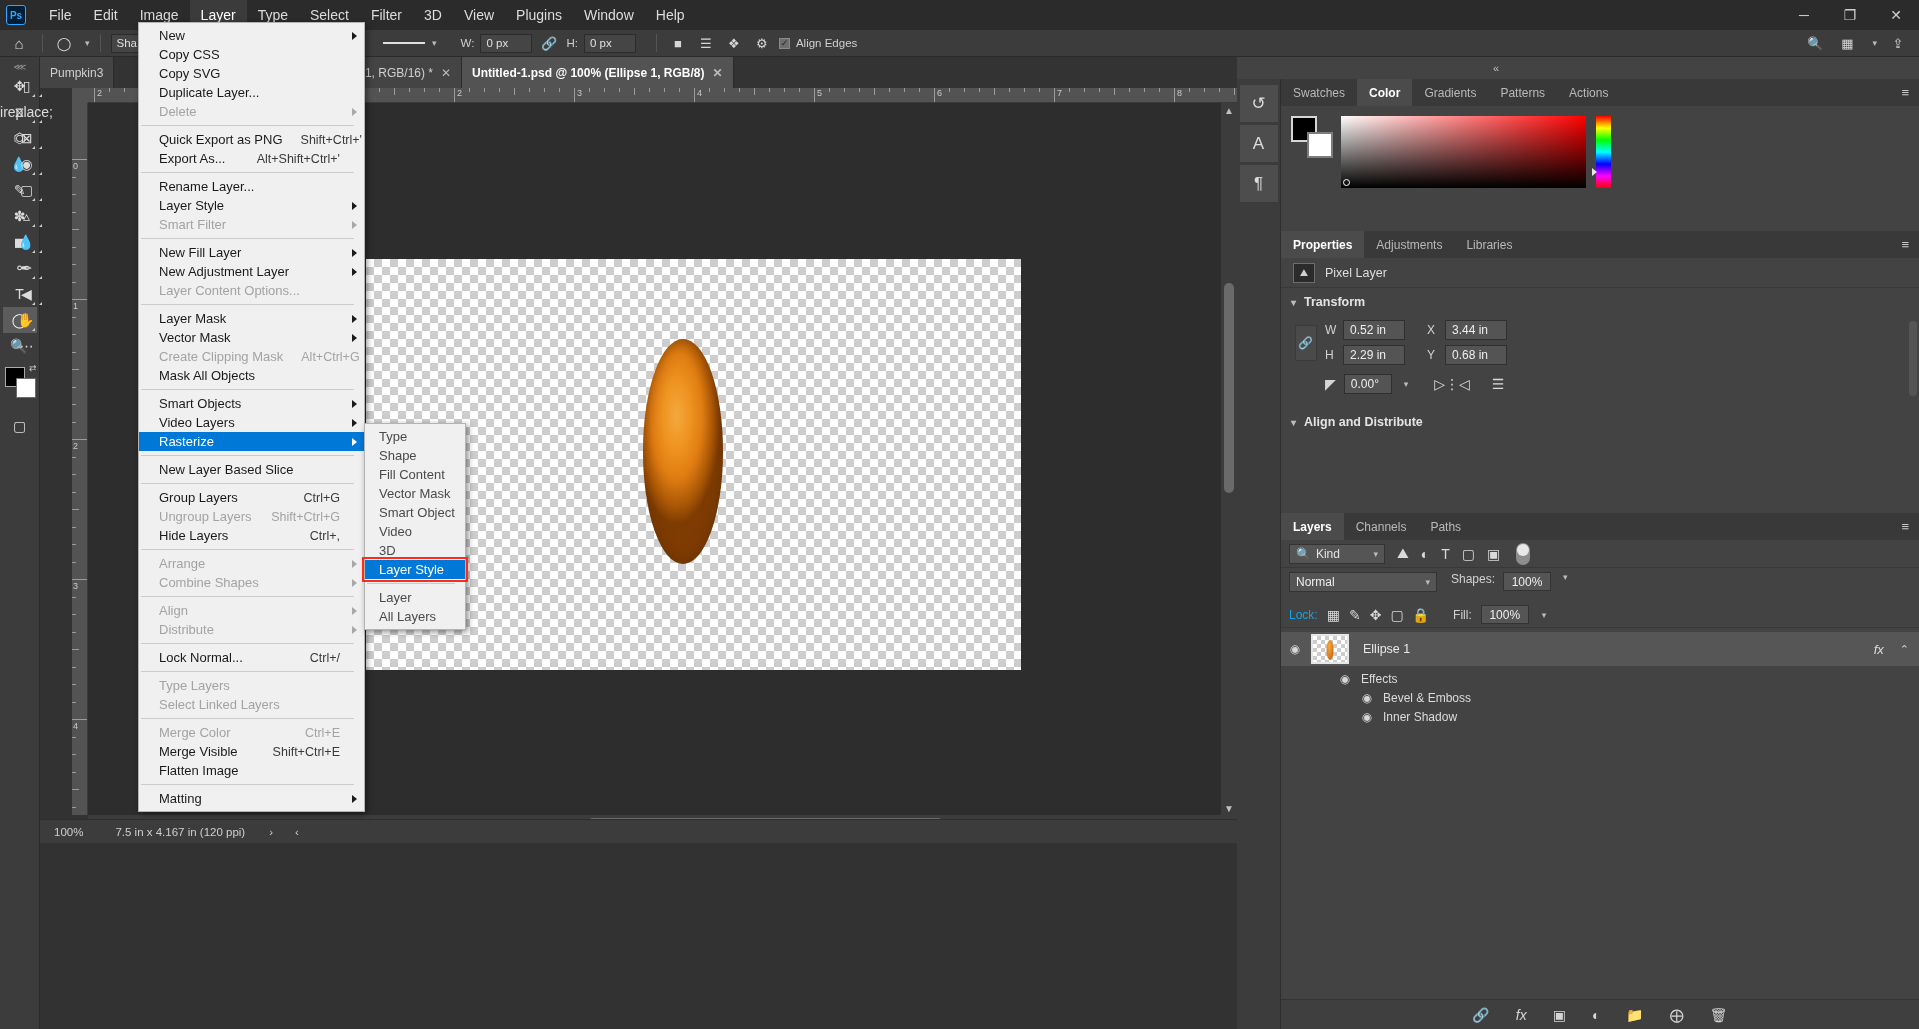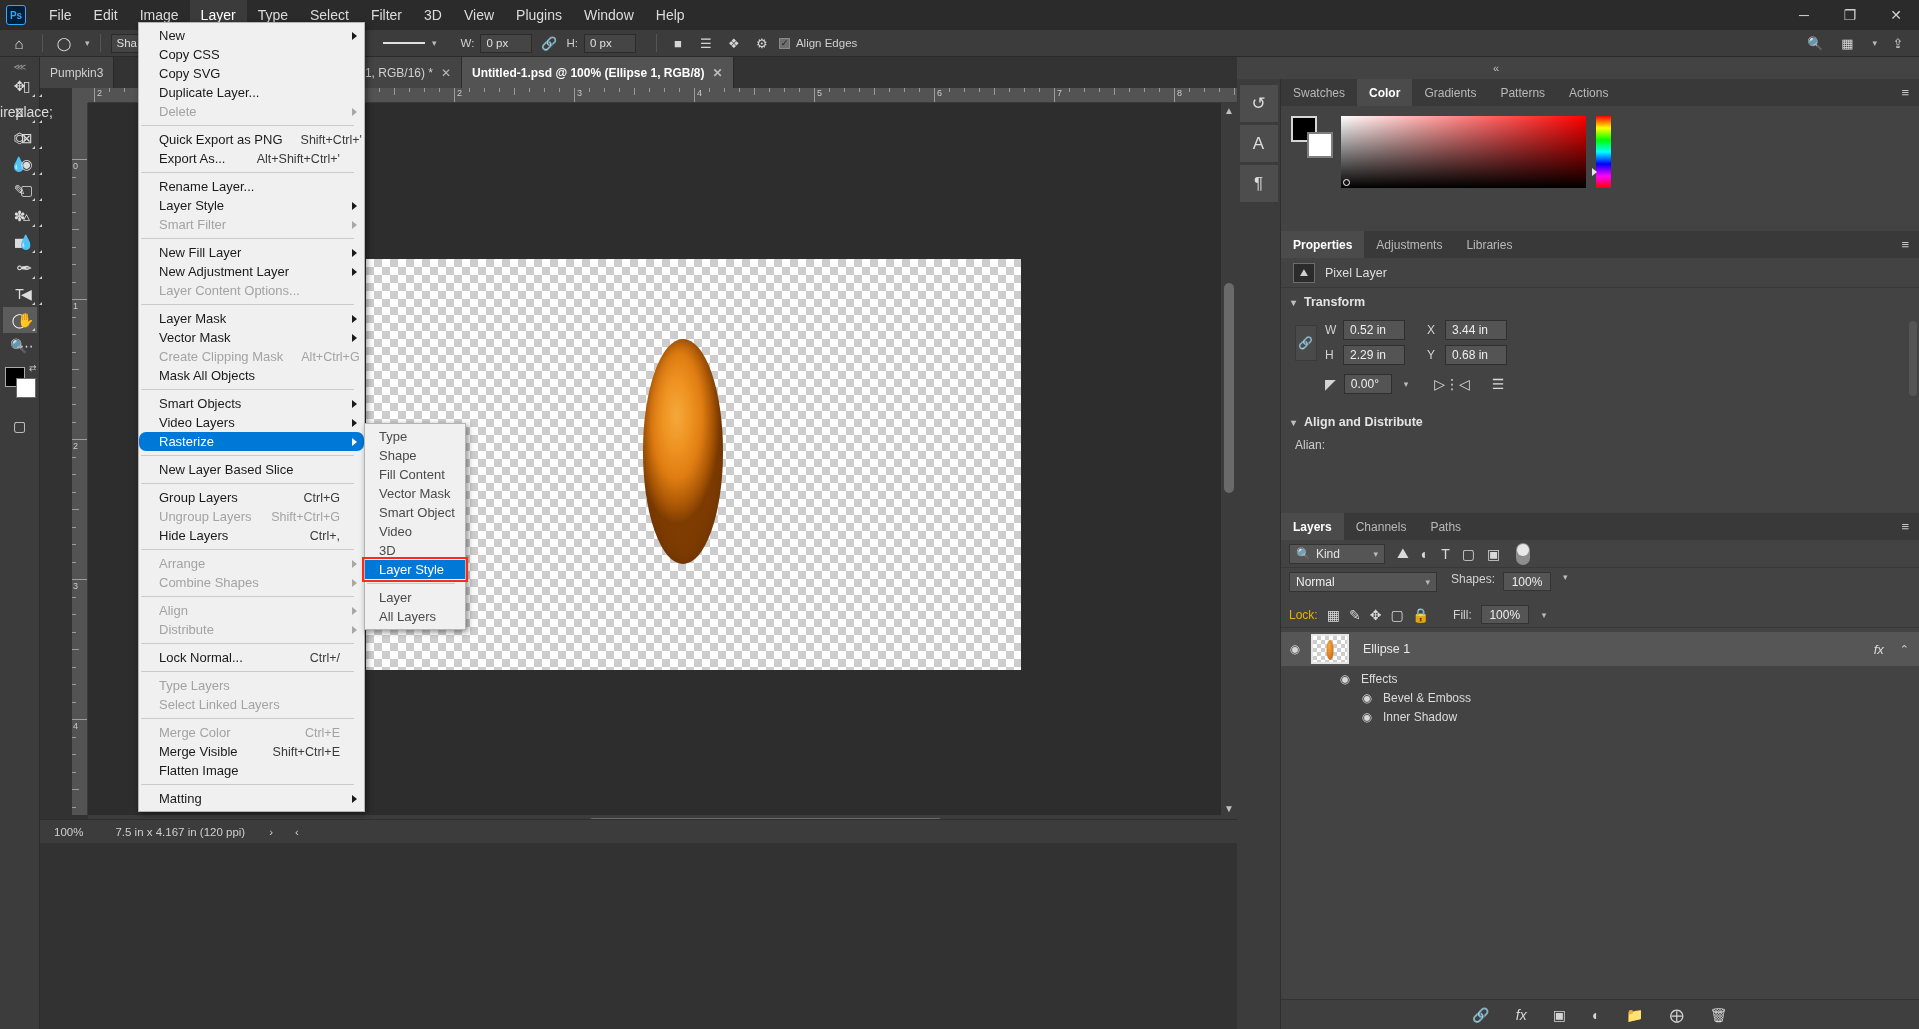--- a/index.html
+++ b/index.html
@@ -198,21 +198,21 @@
   
   .dropdown{
     position:absolute;left:138px;top:22px;width:227px;background:#f0f0f0;
     border:1px solid #b4b4b4;box-shadow:2px 2px 6px rgba(0,0,0,.45);
     padding:3px 0;font-size:13px;color:#1a1a1a;z-index:50;
   }
   .mrow{display:flex;align-items:center;height:19px;padding:0 24px 0 20px;position:relative;white-space:nowrap;}
   .mrow .label{flex:0 0 auto;}
   .mrow .sc{margin-left:auto;padding-left:18px;color:#3a3a3a;font-size:12.5px;}
   .mrow.dis .label,.mrow.dis .sc{color:#a3a3a3;}
-  .mrow.hl{background:#0078d7;color:#fff;border-radius:7px;}
+  .mrow.hl{background:#0078d7;color:#fff;}
   .mrow.hl .label{color:#fff;}
   .mrow .arr{position:absolute;right:7px;top:50%;transform:translateY(-50%);
     width:0;height:0;border-top:4px solid transparent;border-bottom:4px solid transparent;border-left:5px solid #1a1a1a;}
   .mrow.hl .arr{border-left-color:#fff;}
   .mrow.dis .arr{border-left-color:#a8a8a8;}
   .msep{height:1px;background:#cbcbcb;margin:4px 10px 4px 2px;}
 
   .submenu{
     position:absolute;left:364px;top:423px;width:102px;background:#f0f0f0;
     border:1px solid #b4b4b4;box-shadow:2px 2px 6px rgba(0,0,0,.45);
@@ -578,21 +578,20 @@
         </div>
         <span class="chev">▾</span>
         <span style="margin-left:18px;font-size:14px;color:#d9d9d9">▷⋮◁</span>
         <span style="margin-left:14px;font-size:14px;color:#d9d9d9">☰</span>
       </div>
 
       <div class="sect-head" style="margin-top:14px">
         <span class="caret">▾</span>
         <span>Align and Distribute</span>
       </div>
-      <div style="padding:2px 0 0 14px;font-size:12px;color:#cfcfcf">Alian:</div>
 
       <div class="pscroll" style="top:90px;height:75px"></div>
     </div>
 
     <div class="panelgroup" style="top:456px;height:516px;">
       <div class="ptabs">
         <div class="ptab active">Layers</div>
         <div class="ptab">Channels</div>
         <div class="ptab">Paths</div>
         <div class="pmenu">≡</div>
@@ -618,21 +617,21 @@
           <span class="chev">▾</span>
         </div>
         <span style="font-size:12px;color:#d2d2d2;margin-left:6px">Shapes:</span>
         <div class="opacityfield">
           <span>100%</span>
         </div>
         <span class="chev">▾</span>
       </div>
 
       <div class="lockrow" style="margin-top:4px">
-        <span style="font-size:12px;color:#eab308">Lock:</span>
+        <span style="font-size:12px;color:#0ea5e9">Lock:</span>
         <div class="lyr-ico">▦</div>
         <div class="lyr-ico">✎</div>
         <div class="lyr-ico">✥</div>
         <div class="lyr-ico">▢</div>
         <div class="lyr-ico">🔒</div>
         <span style="font-size:12px;color:#d2d2d2;margin-left:14px">Fill:</span>
         <div class="opacityfield">
           <span>100%</span>
         </div>
         <span class="chev">▾</span>

